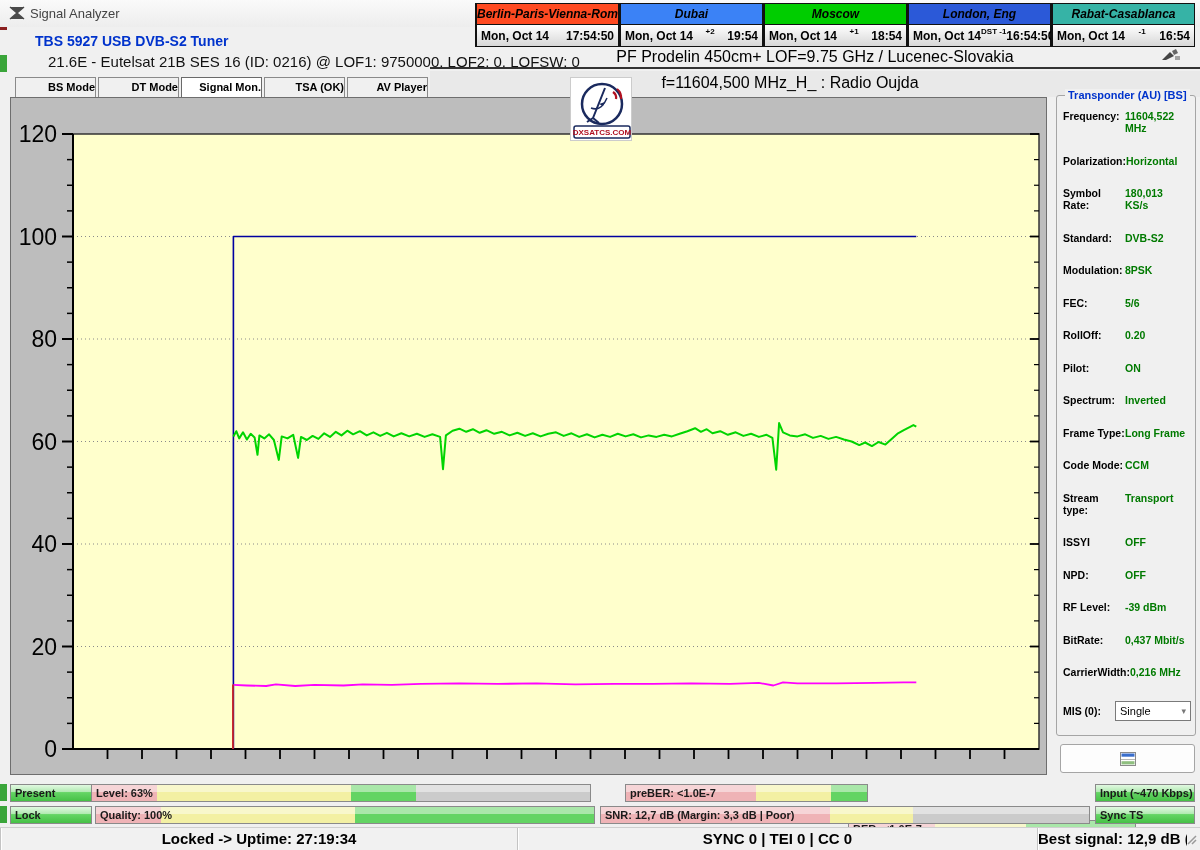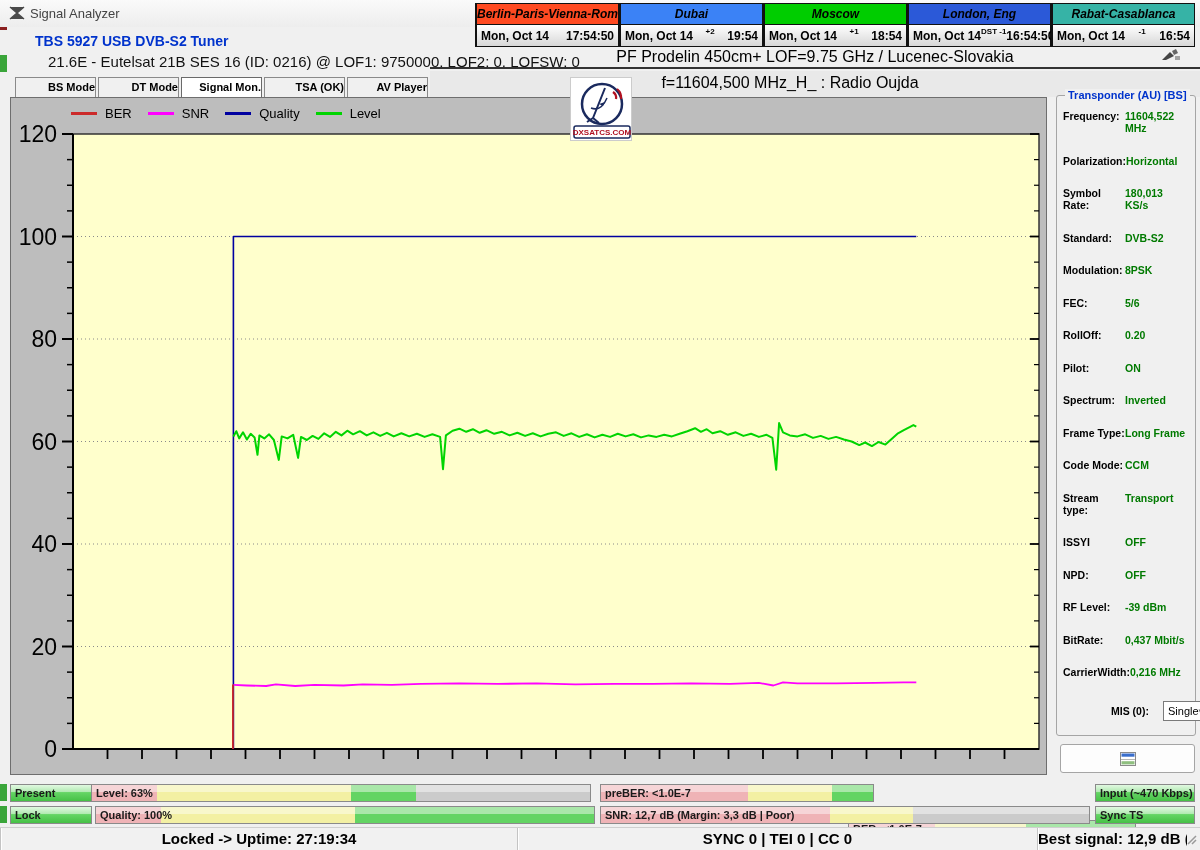--- a/index.html
+++ b/index.html
@@ -52,21 +52,21 @@
   #plot{position:absolute;left:0;top:0;}
 
   
   .right-panel{position:absolute;left:1056px;top:95px;width:140px;height:641px;border:1px solid #a5a5a5;border-radius:3px;background:#f0f0f0;}
   .panel-title{position:absolute;left:8px;top:-7px;background:#f0f0f0;padding:0 3px;font-size:11px;font-weight:bold;color:#0033cc;}
   .tp-rows{position:absolute;left:0;top:10px;width:100%;height:576px;display:flex;flex-direction:column;justify-content:space-between;padding:4px 0;}
   .tp-row{display:flex;padding:0 6px;}
   .tp-label{flex:0 0 62px;font-size:10.5px;font-weight:bold;color:#000;}
   .tp-value{flex:1;font-size:10.5px;font-weight:bold;color:#007a00;}
   .mis-row{position:absolute;left:6px;bottom:14px;width:128px;display:flex;align-items:center;}
-  .mis-label{font-size:10.5px;font-weight:bold;color:#000;flex:0 0 52px;margin-left:48px;}
+  .mis-label{font-size:10.5px;font-weight:bold;color:#000;flex:0 0 52px;}
   .mis-select{flex:1;height:20px;border:1px solid #7a7a7a;background:#fff;font-size:11px;color:#000;display:flex;align-items:center;
     padding:0 4px;justify-content:space-between;cursor:pointer;}
   .mis-select .chev{color:#777;font-size:9px;}
 
   .table-button{position:absolute;left:1060px;top:744px;width:135px;height:29px;background:#fdfdfd;border:1px solid #a5a5a5;border-radius:3px;
     display:flex;align-items:center;justify-content:center;cursor:pointer;}
 
   
   .meter-row{position:absolute;left:0;width:1200px;height:18px;}
   .meter{position:absolute;top:0;height:18px;border:1px solid #8a8a8a;background:#cbcbcb;overflow:hidden;}
@@ -177,38 +177,20 @@
 
   <div class="tabs" id="tabs">
       <div class="tab">BS Mode</div>
       <div class="tab">DT Mode</div>
       <div class="tab active">Signal Mon.</div>
       <div class="tab">TSA (OK)</div>
       <div class="tab">AV Player</div>
     </div>
 
   <div class="chart-region">
-    <div class="legend" id="legend">
-        <div class="legend-item">
-          <span class="legend-swatch" style="background: rgb(204, 42, 42);"></span>
-          <span>BER</span>
-        </div>
-        <div class="legend-item">
-          <span class="legend-swatch" style="background: rgb(255, 0, 255);"></span>
-          <span>SNR</span>
-        </div>
-        <div class="legend-item">
-          <span class="legend-swatch" style="background: rgb(0, 0, 160);"></span>
-          <span>Quality</span>
-        </div>
-        <div class="legend-item">
-          <span class="legend-swatch" style="background: rgb(0, 212, 0);"></span>
-          <span>Level</span>
-        </div>
-      </div>
     <svg id="plot" width="1035" height="676" viewBox="0 0 1035 676">
         <rect x="62" y="36" width="966" height="615" fill="#ffffcc"></rect>
         <line x1="62" y1="548.5" x2="1028" y2="548.5" stroke="#8a8a8a" stroke-width="1" stroke-dasharray="1,3"></line>
         <line x1="62" y1="446" x2="1028" y2="446" stroke="#8a8a8a" stroke-width="1" stroke-dasharray="1,3"></line>
         <line x1="62" y1="343.5" x2="1028" y2="343.5" stroke="#8a8a8a" stroke-width="1" stroke-dasharray="1,3"></line>
         <line x1="62" y1="241" x2="1028" y2="241" stroke="#8a8a8a" stroke-width="1" stroke-dasharray="1,3"></line>
         <line x1="62" y1="138.5" x2="1028" y2="138.5" stroke="#8a8a8a" stroke-width="1" stroke-dasharray="1,3"></line>
         <rect x="62" y="36" width="966" height="615" fill="none" stroke="#333" stroke-width="1.5"></rect>
         <line x1="62" y1="36" x2="62" y2="651" stroke="#000" stroke-width="2"></line>
         <line x1="62" y1="651" x2="1028" y2="651" stroke="#000" stroke-width="2"></line>
@@ -423,21 +405,21 @@
         <div class="gloss"></div>
         <div class="mlabel">Present</div>
       </div>
       <div class="meter" style="left: 91px; width: 500px;">
         <div class="seg pink" style="left: 0%; width: 13%;"></div>
         <div class="seg yellow" style="left: 13%; width: 39%;"></div>
         <div class="seg green" style="left: 52%; width: 13%;"></div>
         <div class="gloss"></div>
         <div class="mlabel">Level: 63%</div>
       </div>
-      <div class="meter" style="left: 600px; width: 274px;">
+      <div class="meter" style="left: 625px; width: 243px;">
         <div class="seg pink" style="left: 0%; width: 54%;"></div>
         <div class="seg yellow" style="left: 54%; width: 31%;"></div>
         <div class="seg green" style="left: 85%; width: 15%;"></div>
         <div class="gloss"></div>
         <div class="mlabel">preBER: &lt;1.0E-7</div>
       </div>
       <div class="meter" style="left: 848px; width: 288px; margin-top: 36px;">
         <div class="seg pink" style="left: 0%; width: 30%;"></div>
         <div class="seg yellow" style="left: 30%; width: 32%;"></div>
         <div class="seg green" style="left: 62%; width: 38%;"></div>

